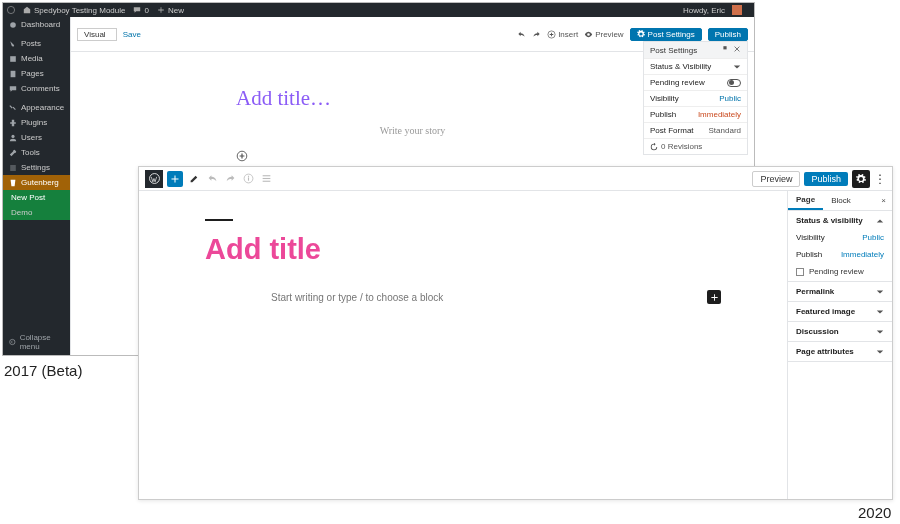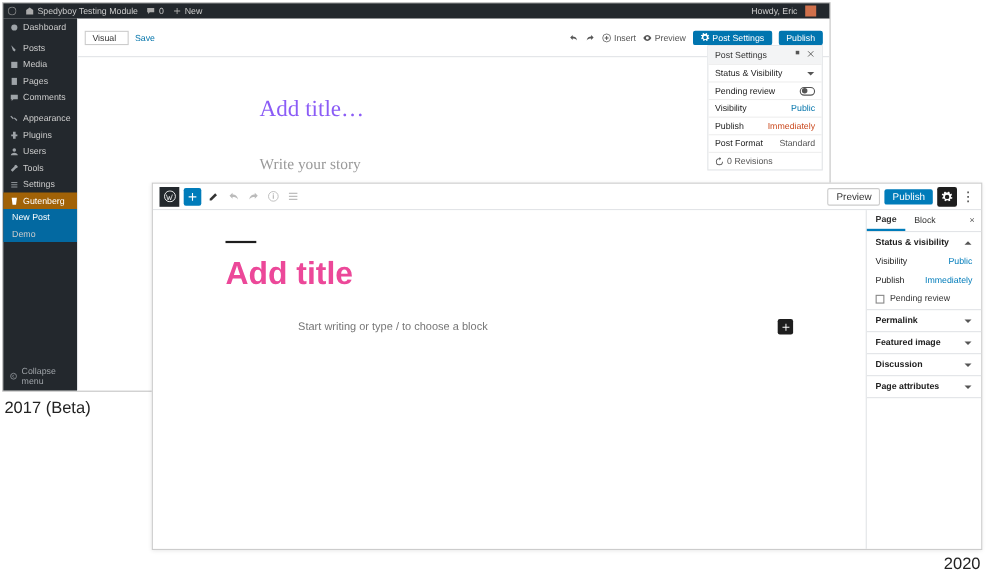--- a/index.html
+++ b/index.html
@@ -11,39 +11,39 @@
   .admin-bar .ab-item { margin-right:8px; display:flex; align-items:center; gap:3px; }
   .admin-bar svg { width:8px; height:8px; fill:#aaa; }
   .avatar { width:10px; height:10px; background:#d0704b; margin-left:4px; }
   .wp-body { display:flex; height:calc(100% - 14px); }
   .sidebar { width:67px; background:#23282d; color:#ccc; font-size:8px; display:flex; flex-direction:column; }
   .side-item { padding:3px 6px; display:flex; align-items:center; gap:4px; }
   .side-item svg { width:8px; height:8px; fill:#9ea3a8; flex-shrink:0; }
   .side-sep { height:4px; }
   .side-item.active { background:#a16207; color:#fff; position:relative; }
   .side-item.active::after { content:""; position:absolute; right:-4px; top:50%; transform:translateY(-50%); border:4px solid transparent; border-right-color:#f0f0f0; }
-  .side-sub { background:#0369a1; }
+  .side-sub { background:#15803d; }
   .side-sub .side-item { padding-left:8px; color:#ccc; }
   .side-sub .side-item.sel { color:#fff; }
   .collapse { margin-top:auto; padding:4px 6px; color:#9ea3a8; display:flex; align-items:center; gap:4px; }
   .collapse svg { width:8px; height:8px; fill:#9ea3a8; }
   .main17 { flex:1; background:#fff; border-left:1px solid #e2e4e7; position:relative; }
   .toolbar17 { height:35px; border-bottom:1px solid #e2e4e7; display:flex; align-items:center; padding:0 6px; gap:6px; font-size:8px; }
   .visual-box { border:1px solid #ccc; padding:1px 6px; display:flex; align-items:center; gap:4px; }
   .save-link { color:#0073aa; }
   .toolbar17 .spacer { flex:1; }
   .ico-btn { color:#555; display:flex; gap:2px; }
   .ico-btn svg { width:9px; height:9px; fill:#555; }
   .btn { background:#f3f5f6; border:1px solid #ccc; padding:1px 6px; border-radius:2px; color:#555; }
   .btn.blue { background:#0075af; border-color:#0075af; color:#fff; display:flex; align-items:center; gap:3px; }
   .btn.blue svg { fill:#fff; width:8px; height:8px; }
   .btn.dark { background:#0075af; border-color:#0075af; color:#fff; }
   .editor17 { padding:34px 165px 10px; }
   .title17 { font-family:Georgia,serif; font-size:21px; color:#8b5cf6; }
-  .story17 { font-family:Georgia,serif; font-size:14px; color:#999; margin-top:32px; }
+  .story17 { font-family:Georgia,serif; font-size:10px; color:#999; margin-top:14px;text-align:center; }
   .plus-circle { margin-top:14px; width:12px; height:12px; display:flex; align-items:center; justify-content:center; }
   .plus-circle svg { width:12px; height:12px; fill:#555; }
   .panel17 { position:absolute; right:6px; top:24px; width:105px; background:#fff; border:1px solid #e2e4e7; font-size:8px; }
   .panel17 .ph { background:#f3f4f5; padding:3px 6px; display:flex; align-items:center; }
   .panel17 .ph .spacer { flex:1; }
   .panel17 .ph svg { width:8px; height:8px; fill:#555; margin-left:4px; }
   .panel17 .row { padding:3px 6px; border-top:1px solid #eee; display:flex; align-items:center; }
   .panel17 .row .k { flex:1; color:#222; }
   .panel17 .row .v { color:#555; }
   .panel17 .row .v.link { color:#0073aa; }

